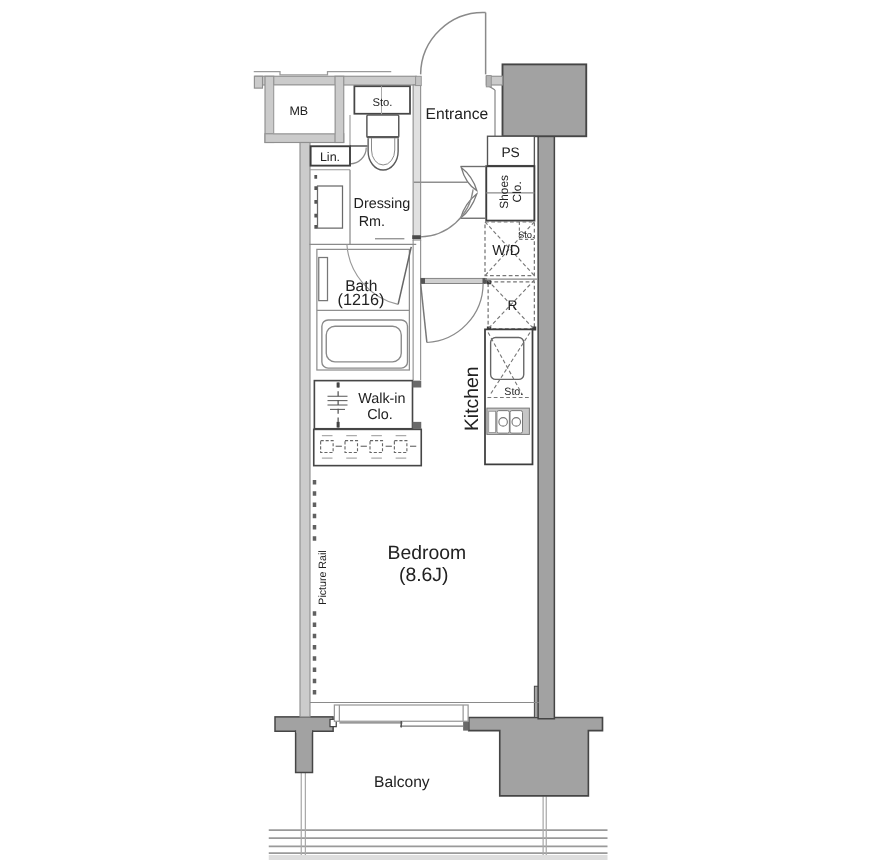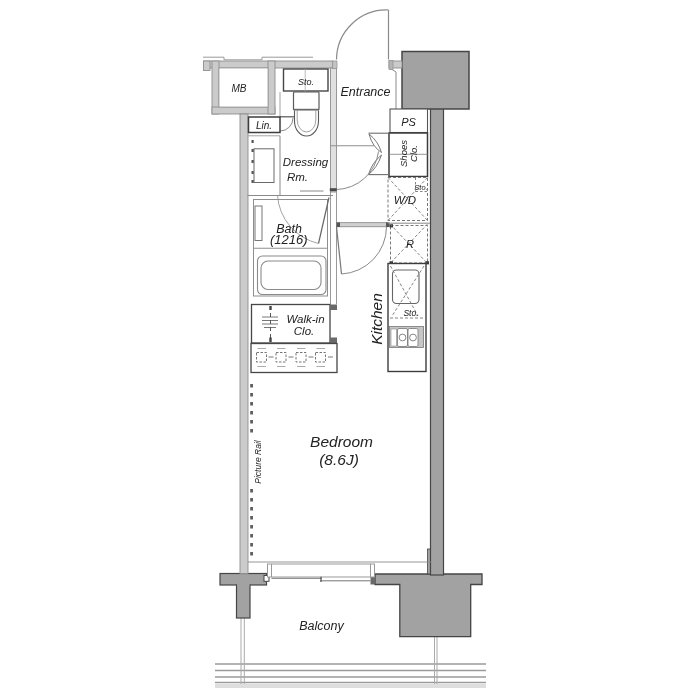--- a/index.html
+++ b/index.html
@@ -1,16 +1,16 @@
 <!DOCTYPE html>
 <html><head>
 <meta charset="utf-8">
 <style>
 html,body{margin:0;padding:0;background:#ffffff;}
-#wrap{width:697px;height:693px;position:relative;overflow:hidden;background:#fde047;font-style:italic;}
+#wrap{width:697px;height:693px;position:relative;overflow:hidden;background:#fde047;}
 text{font-family:"Liberation Sans",sans-serif;fill:#222;}
 </style>
 </head>
 <body>
 <div id="wrap">
 <svg width="697" height="693" viewBox="0 0 697 693" xmlns="http://www.w3.org/2000/svg">
 <rect x="0" y="0" width="697" height="693" fill="#ffffff"></rect>
 
 <g stroke="#9a9a9a" stroke-width="1.4" fill="none">
 <line x1="215" y1="664" x2="486" y2="664"></line>

